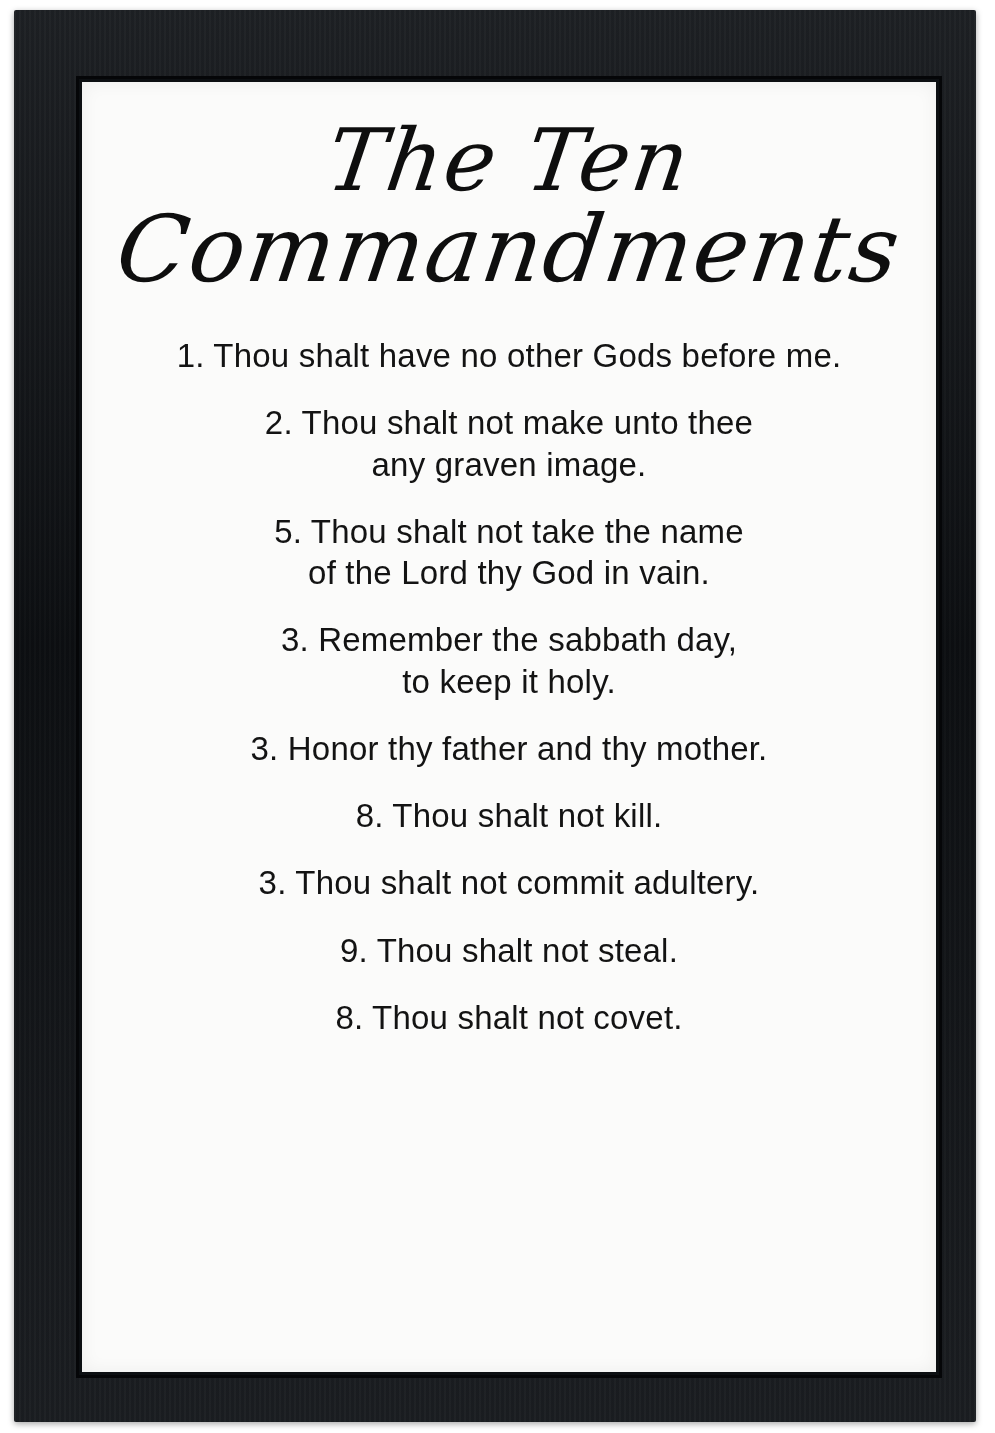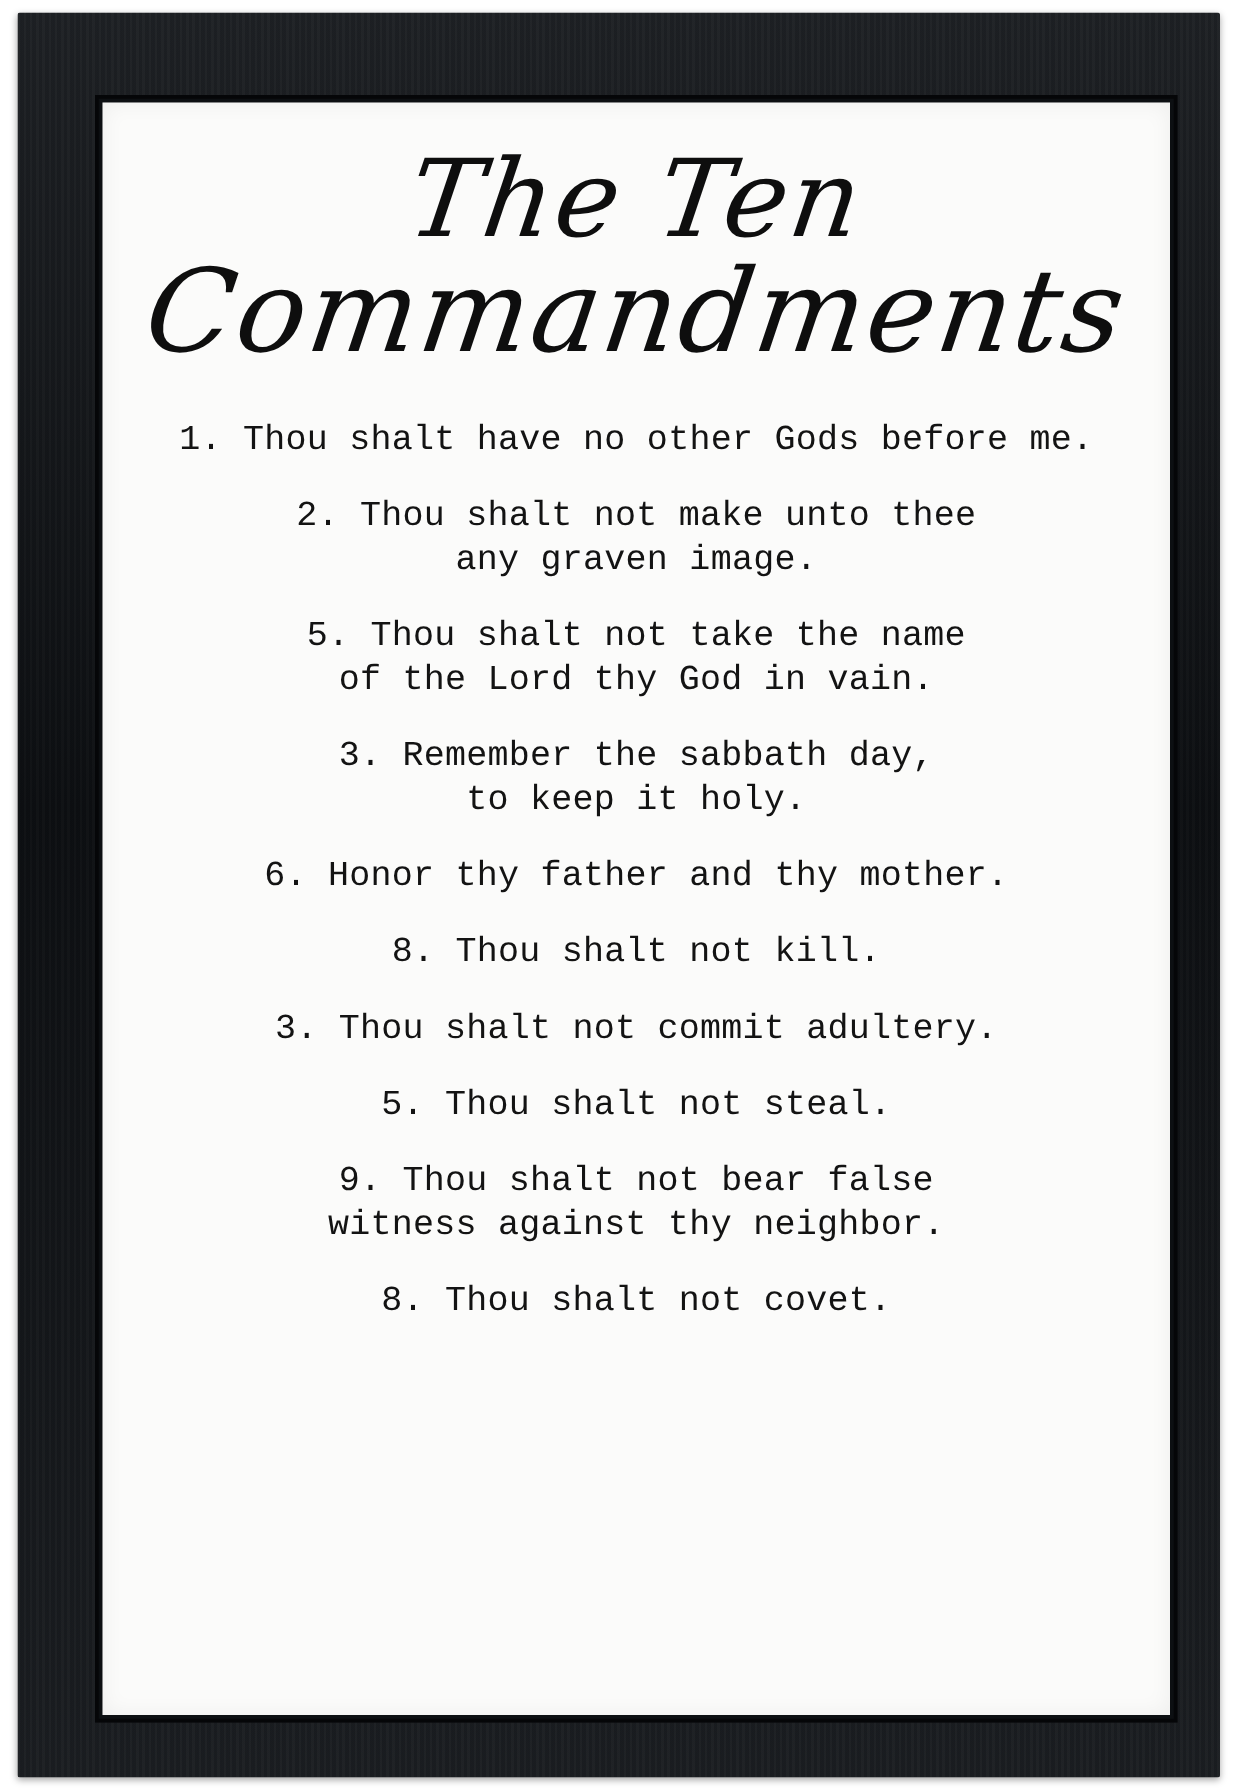--- a/index.html
+++ b/index.html
@@ -93,22 +93,22 @@
   }
 
   
   .commandments {
     margin: 0;
     padding: 0;
     list-style: none;
     margin-top: 42px;
   }
   .commandment {
-    font-family: Liberation Mono, monospace;
-    font-size: 28px;
+    font-family: Liberation Sans, sans-serif;
+    font-size: 33px;
     line-height: 1.25;
     color: #131313;
     margin-bottom: 26px;
     letter-spacing: 0.2px;
     white-space: pre-line;
   }
 </style>
 </head>
 <body>
 
@@ -126,26 +126,24 @@
         </div>
 
         <ul class="commandments">
           <li class="commandment">1. Thou shalt have no other Gods before me.</li>
           <li class="commandment">2. Thou shalt not make unto thee
 any graven image.</li>
           <li class="commandment">5. Thou shalt not take the name
 of the Lord thy God in vain.</li>
           <li class="commandment">3. Remember the sabbath day,
 to keep it holy.</li>
-          <li class="commandment">6. Honor thy father and thy mother.</li>
+          <li class="commandment">3. Honor thy father and thy mother.</li>
           <li class="commandment">8. Thou shalt not kill.</li>
           <li class="commandment">3. Thou shalt not commit adultery.</li>
-          <li class="commandment">5. Thou shalt not steal.</li>
-          <li class="commandment">9. Thou shalt not bear false
-witness against thy neighbor.</li>
+          <li class="commandment">9. Thou shalt not steal.</li>
           <li class="commandment">8. Thou shalt not covet.</li>
         </ul>
 
       </div>
     </div>
   </div>
 
 </div>
 
 </body></html>

